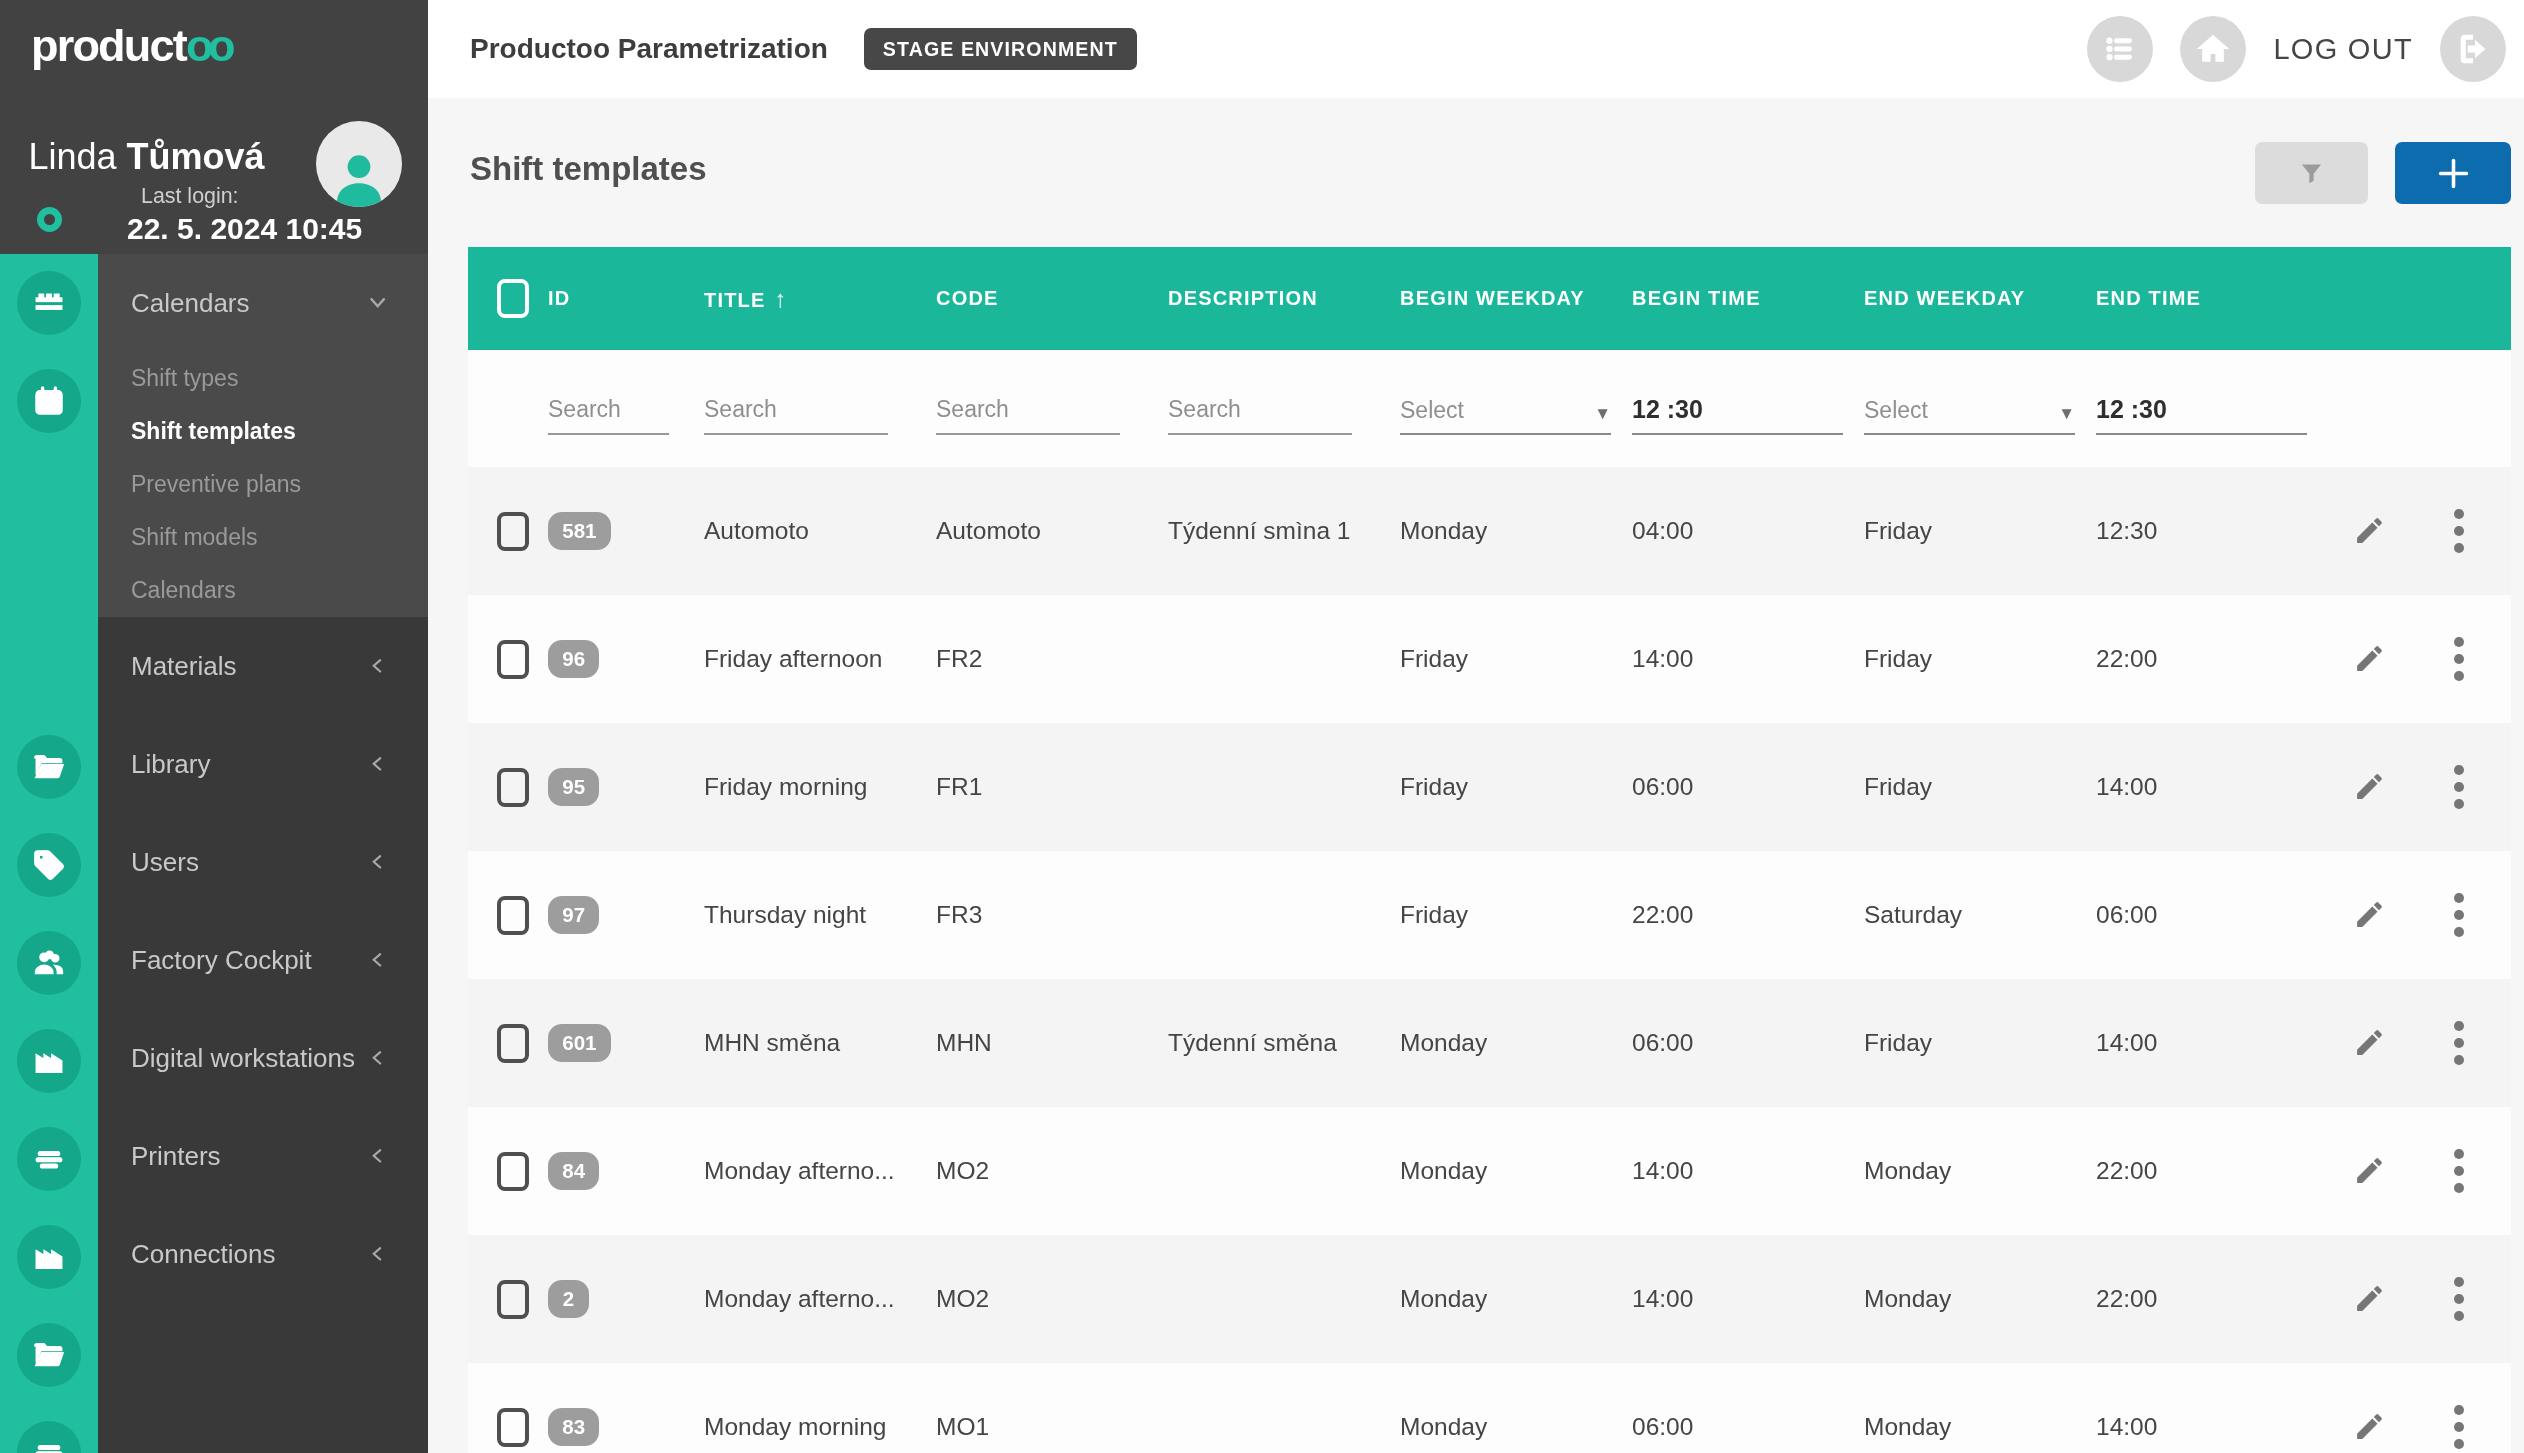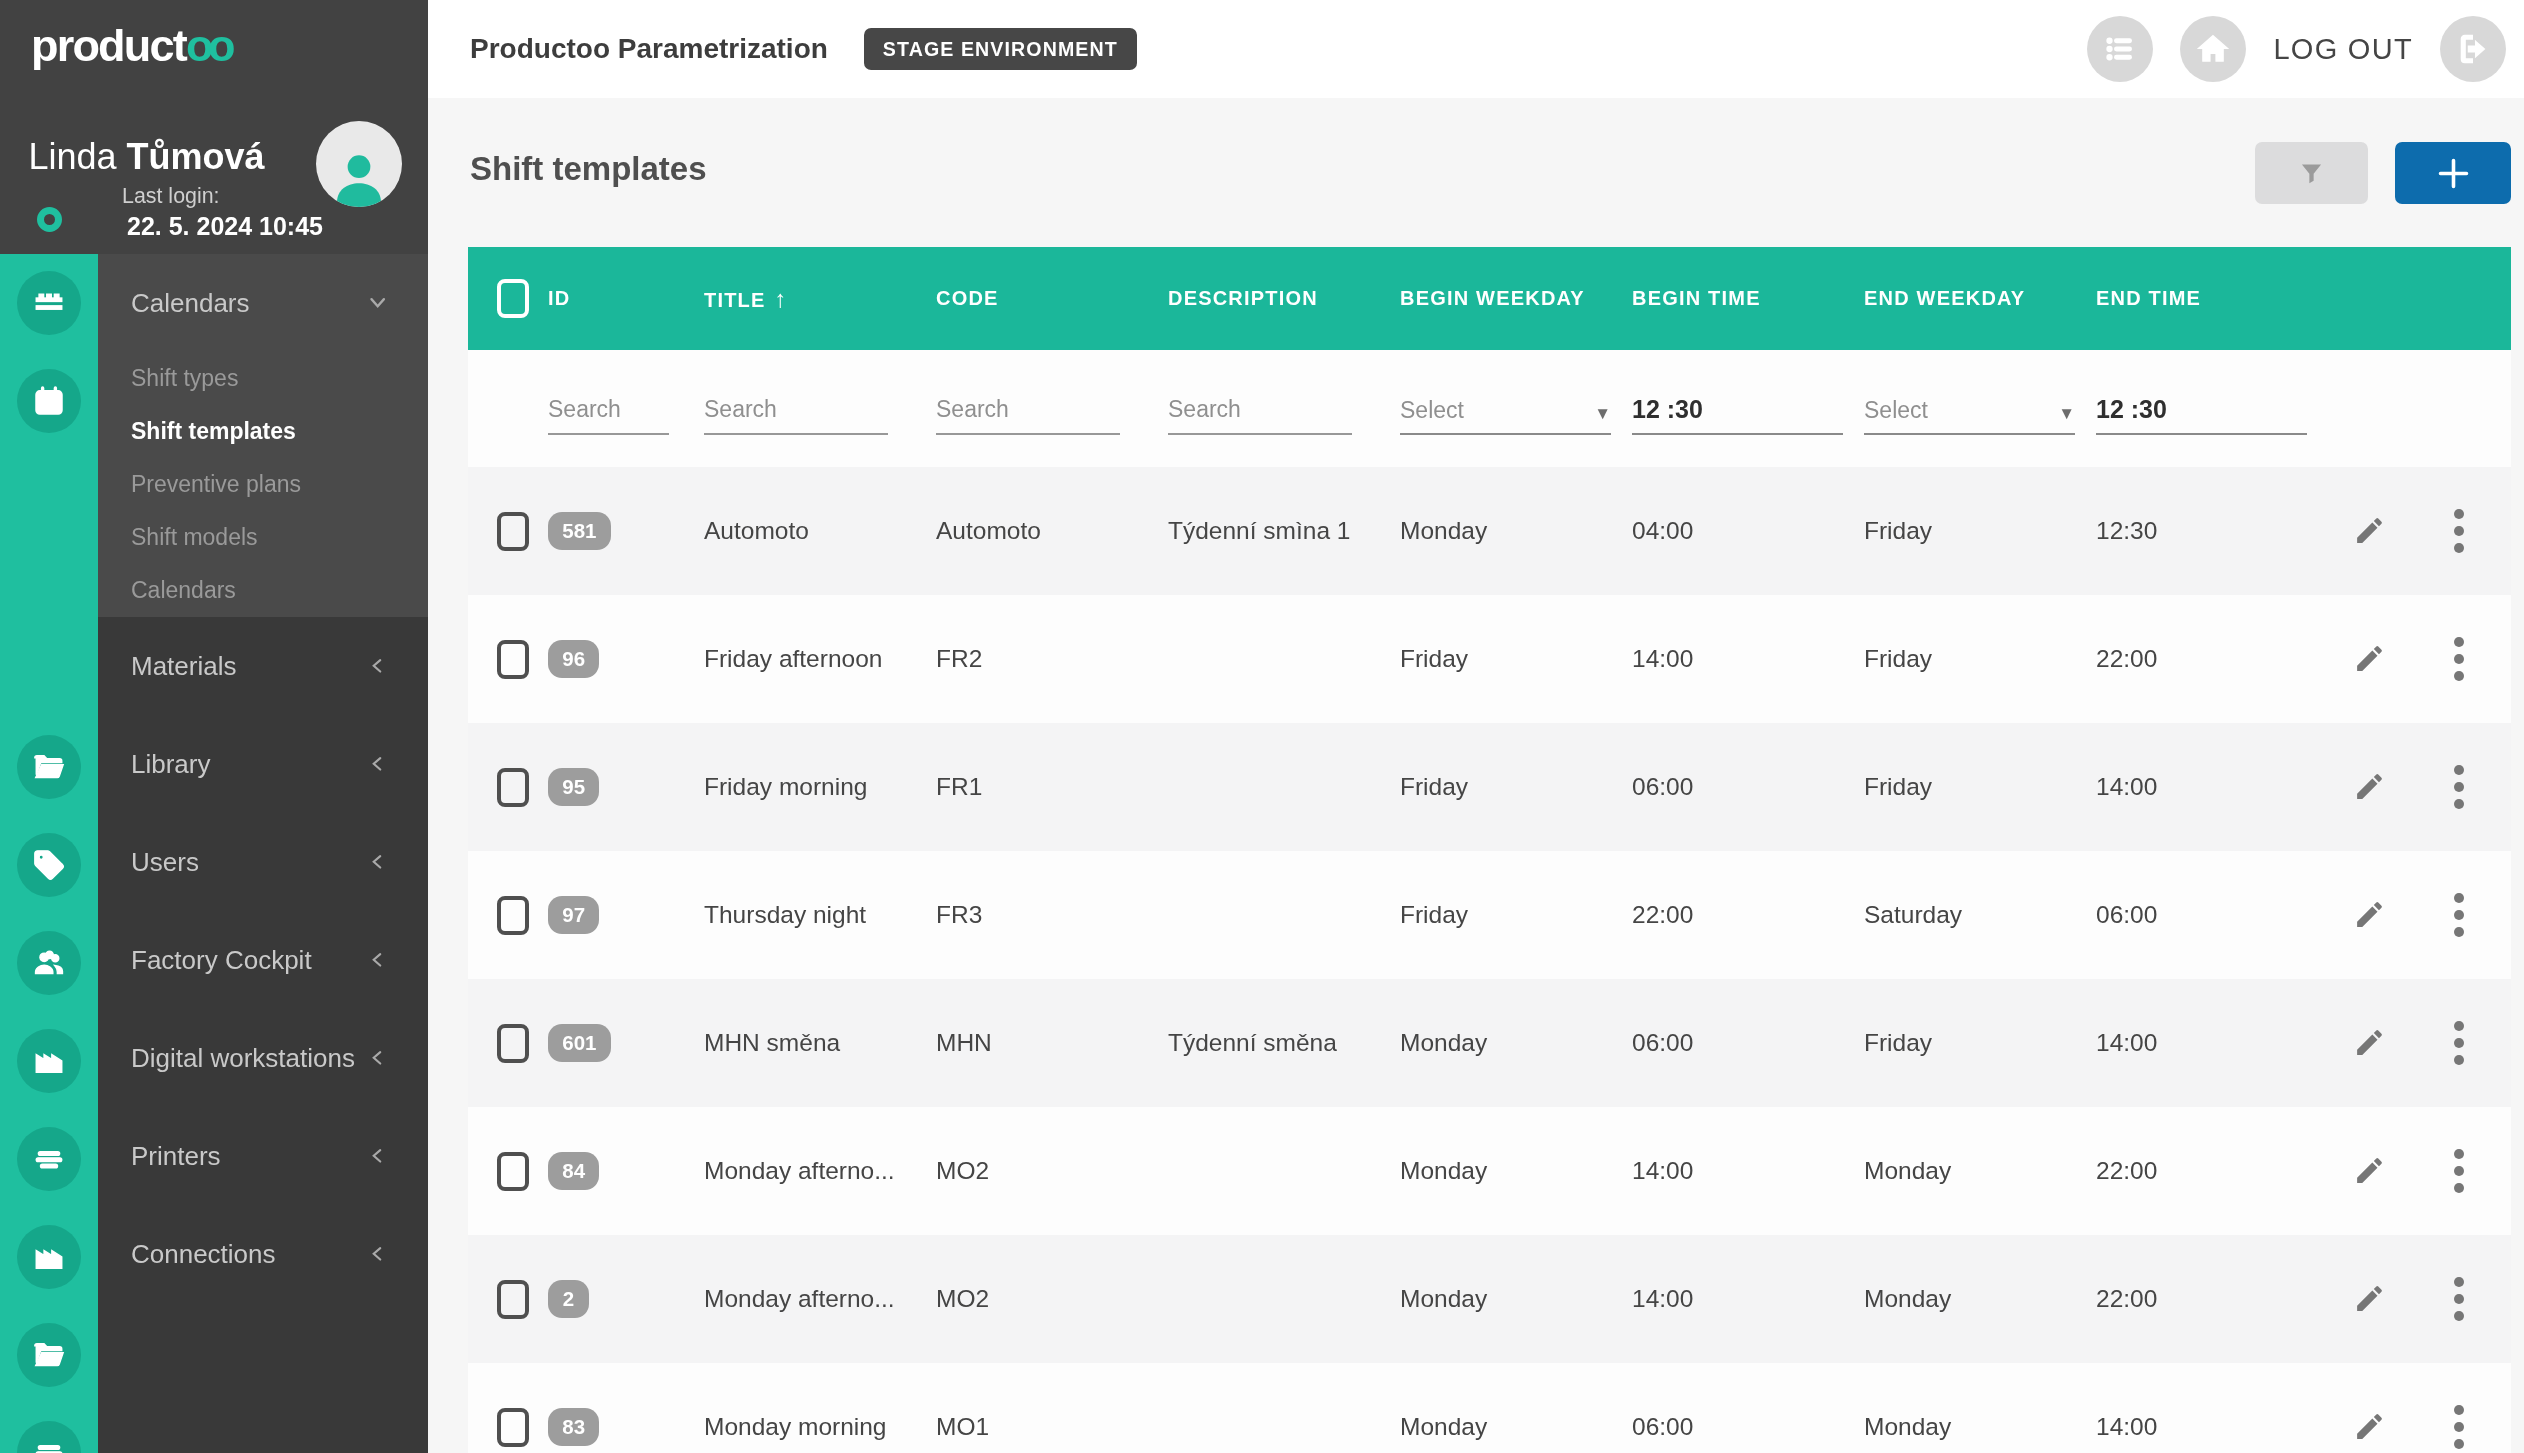--- a/index.html
+++ b/index.html
@@ -6,22 +6,22 @@
   html,body { width:2525px; height:1453px; overflow:hidden;
     font-family:"Liberation Sans", sans-serif; background:#f6f6f6; }
 
   
   .sidebar { position:absolute; left:0; top:0; width:428px; height:1453px; background:#424242; }
   .logo { position:absolute; left:31px; top:19.6px; font-size:45px; font-weight:800; letter-spacing:-1.8px; color:#fff; }
   .logo .oo { color:#1fbf9f; letter-spacing:-5.3px; }
   .user-name { position:absolute; left:28.5px; top:136px; font-size:36px; color:#fff; font-weight:300; }
   .user-name b { font-weight:700; }
   .status-ring { position:absolute; left:37px; top:207px; width:25px; height:25px; border:7.1px solid #1fbf9f; border-radius:50%; }
-  .last-login-label { position:absolute; left:122px; top:184px; font-size:21.4px; color:#cfcfcf; }
-  .last-login-value { position:absolute; left:127px; top:212px; font-size:25px; font-weight:700; color:#fff; }
+  .last-login-label { position:absolute; left:141px; top:184px; font-size:21.4px; color:#cfcfcf; }
+  .last-login-value { position:absolute; left:127px; top:212px; font-size:30px; font-weight:700; color:#fff; }
   .avatar { position:absolute; left:316px; top:121px; width:86px; height:86px; border-radius:50%;
     background:#e9e9e9; display:flex; align-items:flex-end; justify-content:center; overflow:hidden; }
   .avatar svg { width:62px; height:62px; fill:#20bb9e; }
 
   .menu { position:absolute; left:0; top:254px; right:0; bottom:0; background:#393939; }
   .menu-item { height:98px; display:flex; align-items:center; justify-content:space-between;
     padding:0 40px 0 131px; color:#c9c9c9; font-size:26px; }
   .menu-item .chev { color:#a9a9a9; display:flex; }
   .menu-group { background:#4a4a4a; }
   .sub-item { height:53px; display:flex; align-items:center; padding-left:131px; font-size:23px; color:#9a9a9a; }

